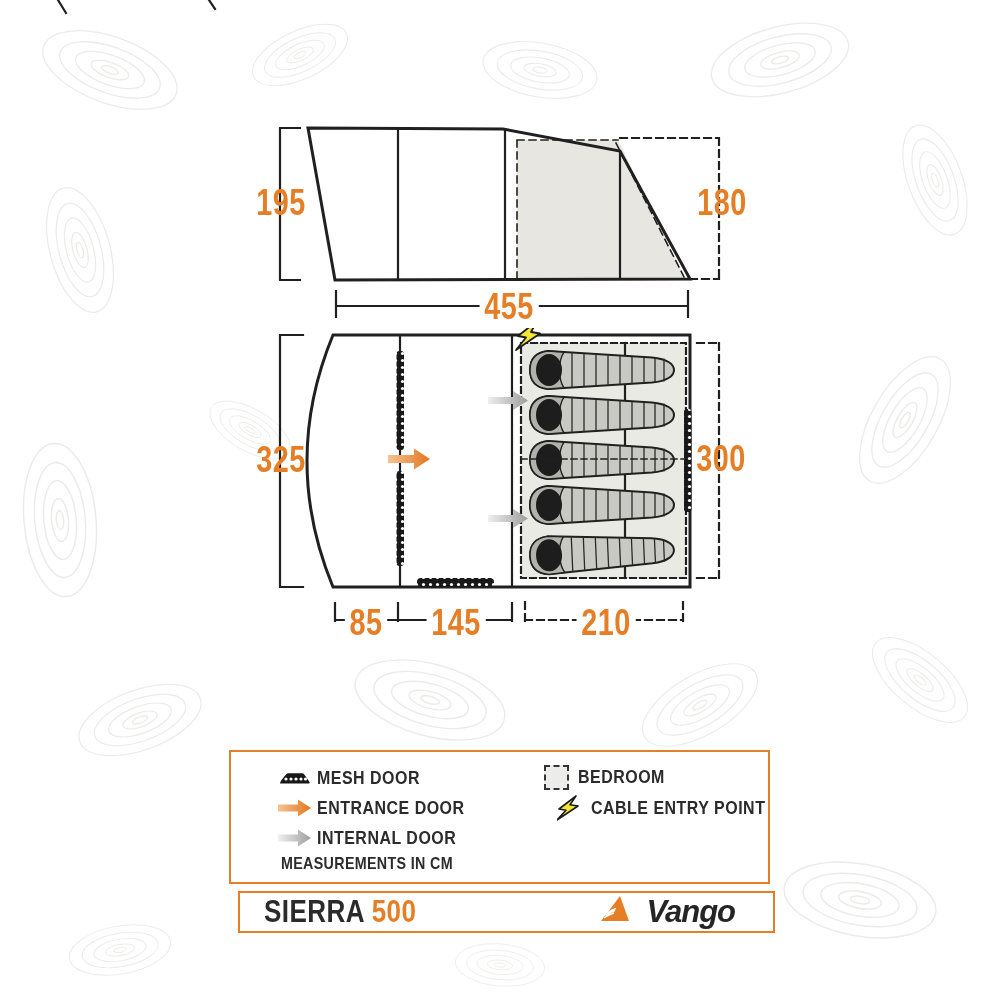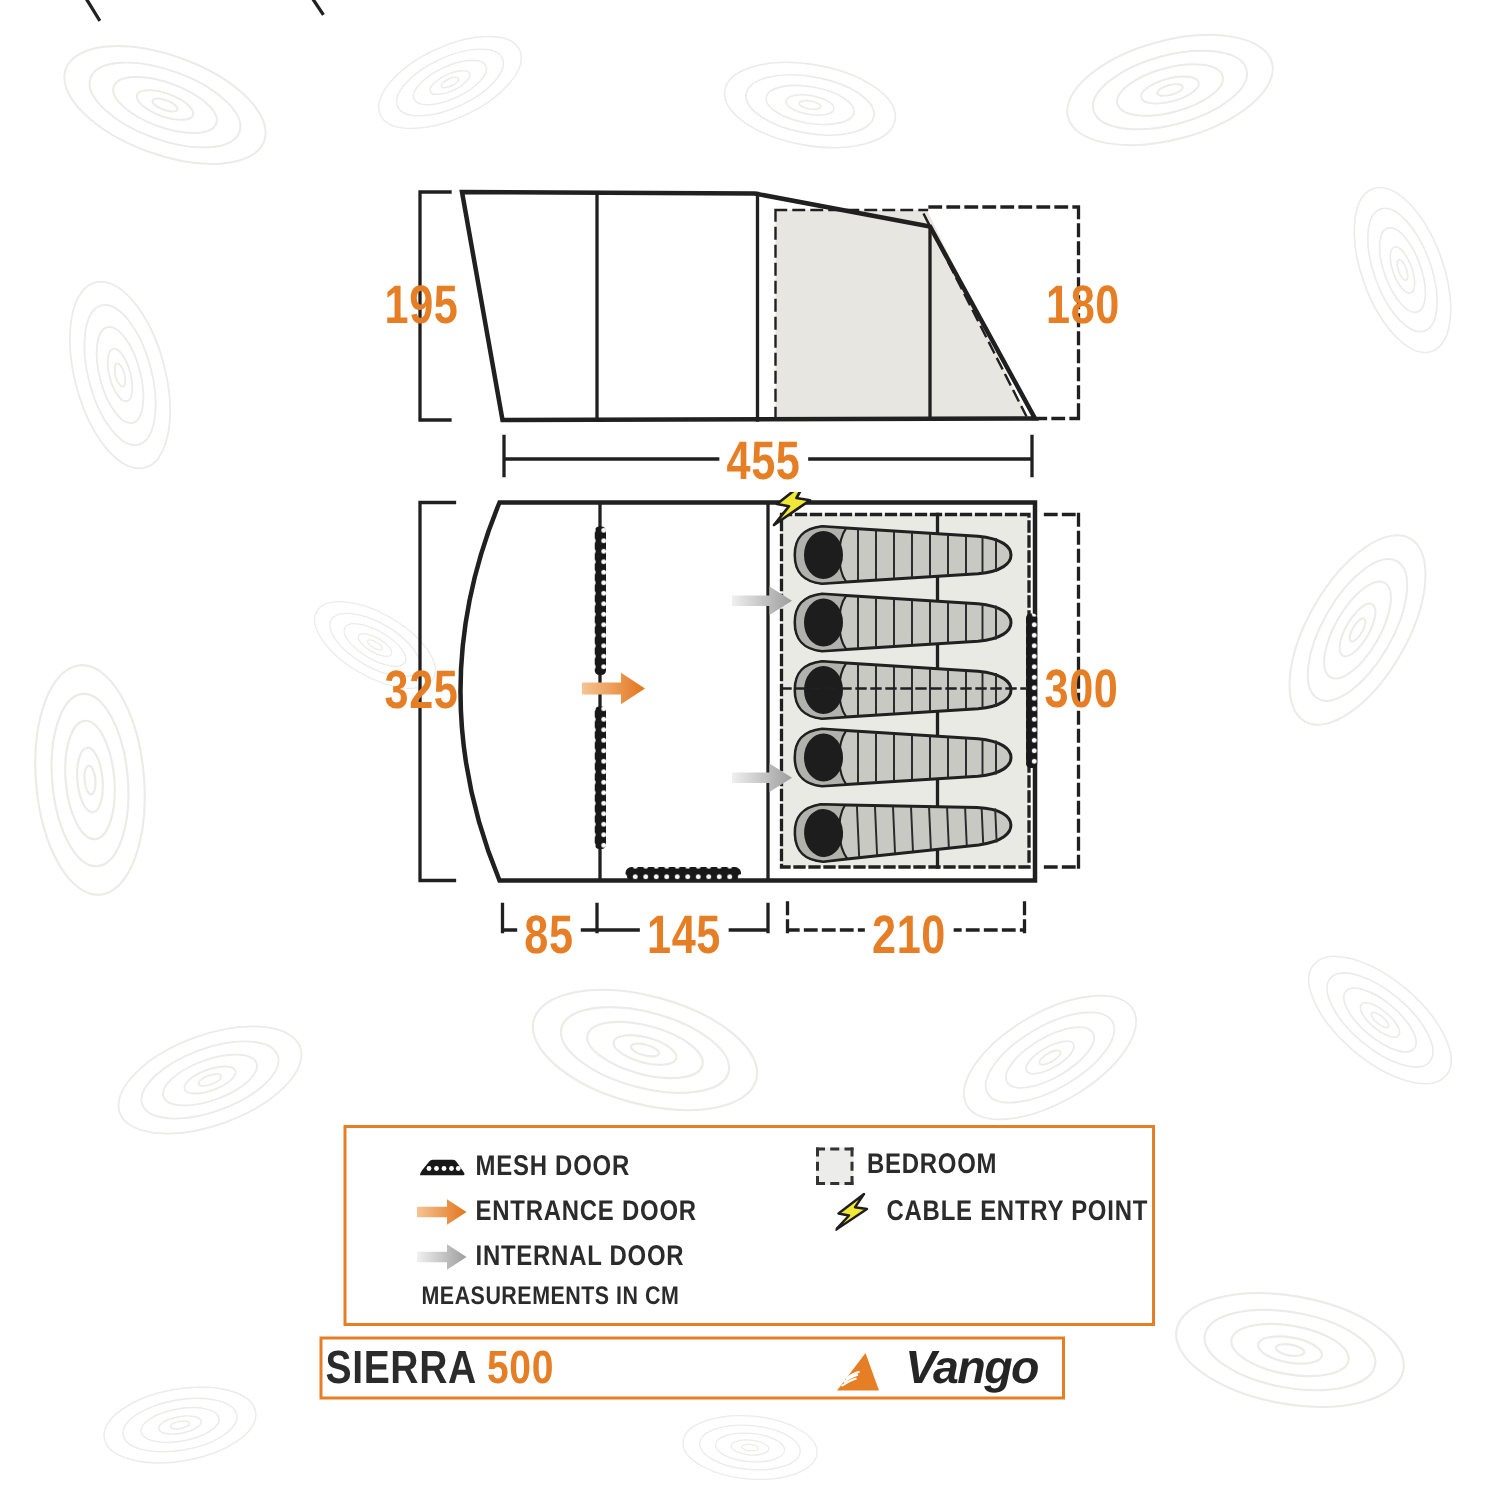--- a/index.html
+++ b/index.html
@@ -30,27 +30,27 @@
   .legend-box{position:absolute;left:229px;top:750px;width:537px;height:130px;
               border:2px solid var(--accent,#E67E26);background:rgba(255,255,255,0.72);}
   .legend-row{position:absolute;height:26px;display:flex;align-items:center;}
   .legend-icon{width:44px;display:flex;justify-content:center;align-items:center;}
   .legend-label{display:inline-block;color:#2b2b2b;font-weight:700;font-size:19px;
                 letter-spacing:.6px;transform:scaleX(.84);transform-origin:left center;white-space:nowrap;}
   .legend-note{position:absolute;left:50px;top:102px;color:#2b2b2b;font-weight:700;font-size:17px;
                letter-spacing:.4px;transform:scaleX(.84);transform-origin:left center;white-space:nowrap;}
   .bedroom-swatch{width:21px;height:21px;background:#ececea;border:2px dashed #333;}
   
-  .footer-bar{position:absolute;left:213px;top:891px;width:497px;height:42px;
+  .footer-bar{position:absolute;left:238px;top:891px;width:537px;height:42px;
               border:2px solid var(--accent,#E67E26);background:rgba(255,255,255,0.85);
-              display:flex;align-items:center;justify-content:space-between;padding:0 2px;box-sizing:border-box;}
+              display:flex;align-items:center;justify-content:space-between;padding:0 24px;box-sizing:border-box;}
   .product-title{font-weight:700;font-size:31px;letter-spacing:.5px;color:#2b2b2b;
                  transform:scaleX(.84);transform-origin:left center;white-space:nowrap;}
   .product-title .model{color:var(--accent,#E67E26);margin-left:8px;}
-  .brand-logo{display:flex;align-items:flex-end;gap:16px;margin-right:14px;}
+  .brand-logo{display:flex;gap:16px;margin-right:14px;}
   .brand-text{font-weight:700;font-style:italic;font-size:31px;color:#252525;letter-spacing:-1px;}
 </style>
 </head>
 <body>
 
 <div id="canvas">
 
   <svg width="1000" height="1000" viewBox="0 0 1000 1000" style="position:absolute;left:0;top:0;">
     <defs>
       <g id="topo">

